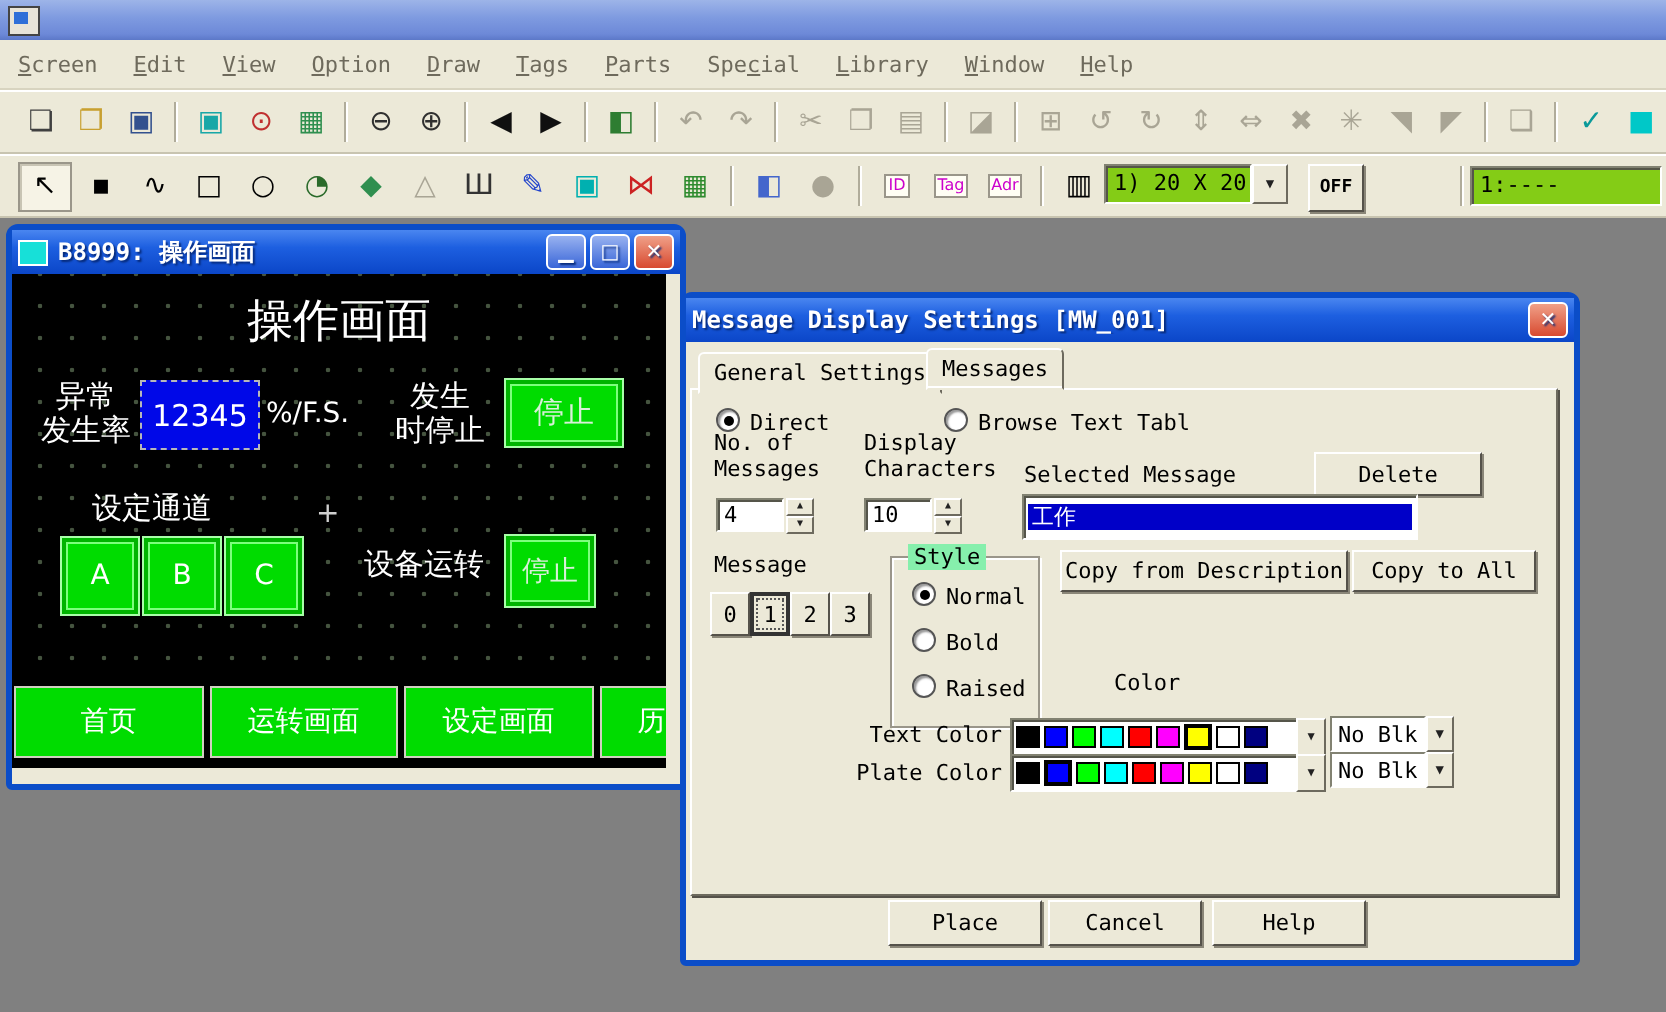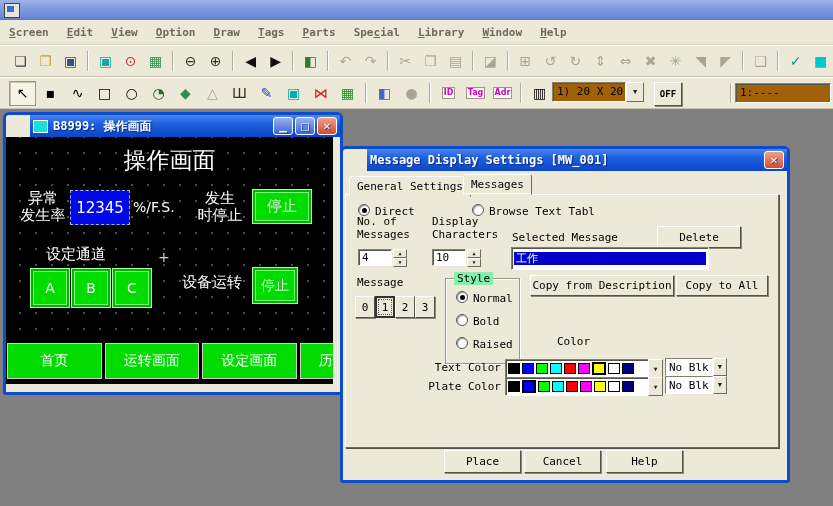--- a/index.html
+++ b/index.html
@@ -5,46 +5,46 @@
   html,body{margin:0;padding:0;}
   body{width:833px;height:506px;overflow:hidden;background:#808080;
        font-family:"DejaVu Sans Mono",monospace;font-size:11px;color:#000;
        position:relative;-webkit-font-smoothing:none;}
   
   .titlebar{height:20px;background:linear-gradient(180deg,#9db4e8 0%,#7e9ae0 45%,#6d89d8 85%,#5c78c8 100%);
     display:flex;align-items:center;padding:0 4px;color:#fff;font-weight:bold;font-size:12px;
     text-shadow:1px 1px 1px #3a4f8a;}
   .app-icon{width:14px;height:13px;background:#e8e4d8;border:1px solid #444;margin-right:5px;position:relative;}
   .app-icon:before{content:"";position:absolute;left:2px;top:2px;width:7px;height:6px;background:#2f6fd8;}
-  .menubar{height:24px;background:#ece9d8;display:flex;align-items:center;border-bottom:1px solid #d8d4c0;font-weight:bold;}
+  .menubar{height:24px;background:#ece9d8;display:flex;align-items:center;border-bottom:1px solid #d8d4c0;}
   .menu-item{padding:3px 9px;color:#6e6a5c;cursor:default;}
   .menu-item u{text-decoration:underline;}
   .toolbar{height:30px;background:#ece9d8;display:flex;align-items:center;padding-left:8px;
     border-top:1px solid #fff;border-bottom:1px solid #c8c4b0;position:relative;}
   .tsep{width:1px;height:20px;background:#b0ac9a;border-right:1px solid #fff;margin:0 4px;}
   .tbtn{width:25px;height:23px;display:flex;align-items:center;justify-content:center;margin:0 1px;cursor:default;}
   .tbtn.pressed{background:#f6f3e6;border:1px solid #9a968a;box-shadow:inset 1px 1px 0 #c8c4b4;}
   .tico{font-size:14px;line-height:1;font-family:"DejaVu Sans",sans-serif;}
-  .tico.ttext{font-size:8px;font-weight:bold;border:1px solid #9a968a;background:#fffef4;padding:1px 1px;}
+  .tico.ttext{font-size:8px;font-weight:normal;border:1px solid #9a968a;background:#fffef4;padding:1px 1px;}
   
   .combo{position:absolute;display:flex;height:20px;}
-  .combo .cfield{background:#a16207;border:1px solid;border-color:#828272 #fff #fff #828272;
+  .combo .cfield{background:#84cc16;border:1px solid;border-color:#828272 #fff #fff #828272;
      box-shadow:inset 1px 1px 0 #555548;padding:2px 4px;font-size:11px;flex:1;white-space:nowrap;overflow:hidden;}
   .drop-btn{width:16px;background:#ece9d8;border:1px solid;border-color:#fff #6d6a5e #6d6a5e #fff;
      display:flex;align-items:center;justify-content:center;font-size:7px;color:#222;}
   .off-btn{position:absolute;left:654px;top:4px;width:26px;height:22px;background:#ece9d8;
      border:1px solid;border-color:#fff #55524a #55524a #fff;box-shadow:1px 1px 0 #8a8678;
      font-weight:bold;font-size:9px;display:flex;align-items:center;justify-content:center;}
   
   .workspace{position:relative;height:402px;background:#808080;}
   
   .xpwin{position:absolute;border:3px solid #0b4dc8;border-radius:6px 6px 3px 3px;background:#ece9d8;}
   .cap{height:22px;background:linear-gradient(180deg,#4a86f0 0%,#1d5fe0 40%,#0b46c8 100%);
      display:flex;align-items:center;color:#fff;font-weight:bold;font-size:12px;padding:0 3px;
-     text-shadow:1px 1px 1px #062a7a;margin-left:24px;}
+     text-shadow:1px 1px 1px #062a7a;}
   .cap .cap-text{flex:1;white-space:nowrap;overflow:hidden;}
   .capbtn{width:18px;height:16px;border:1px solid #fff;border-radius:3px;margin-left:2px;
      display:flex;align-items:center;justify-content:center;color:#fff;font-size:10px;font-weight:bold;
      font-family:"DejaVu Sans",sans-serif;}
   .capbtn.blue{background:linear-gradient(180deg,#98b2f0,#3a66d8);}
   .capbtn.red{background:linear-gradient(180deg,#f0a088,#d84a30);}
   
   .child-canvas{position:relative;width:327px;height:247px;background:#000;overflow:hidden;
      background-image:radial-gradient(circle,#45543f 1px,transparent 1.3px);
      background-size:16px 16px;background-position:6px 8px;

